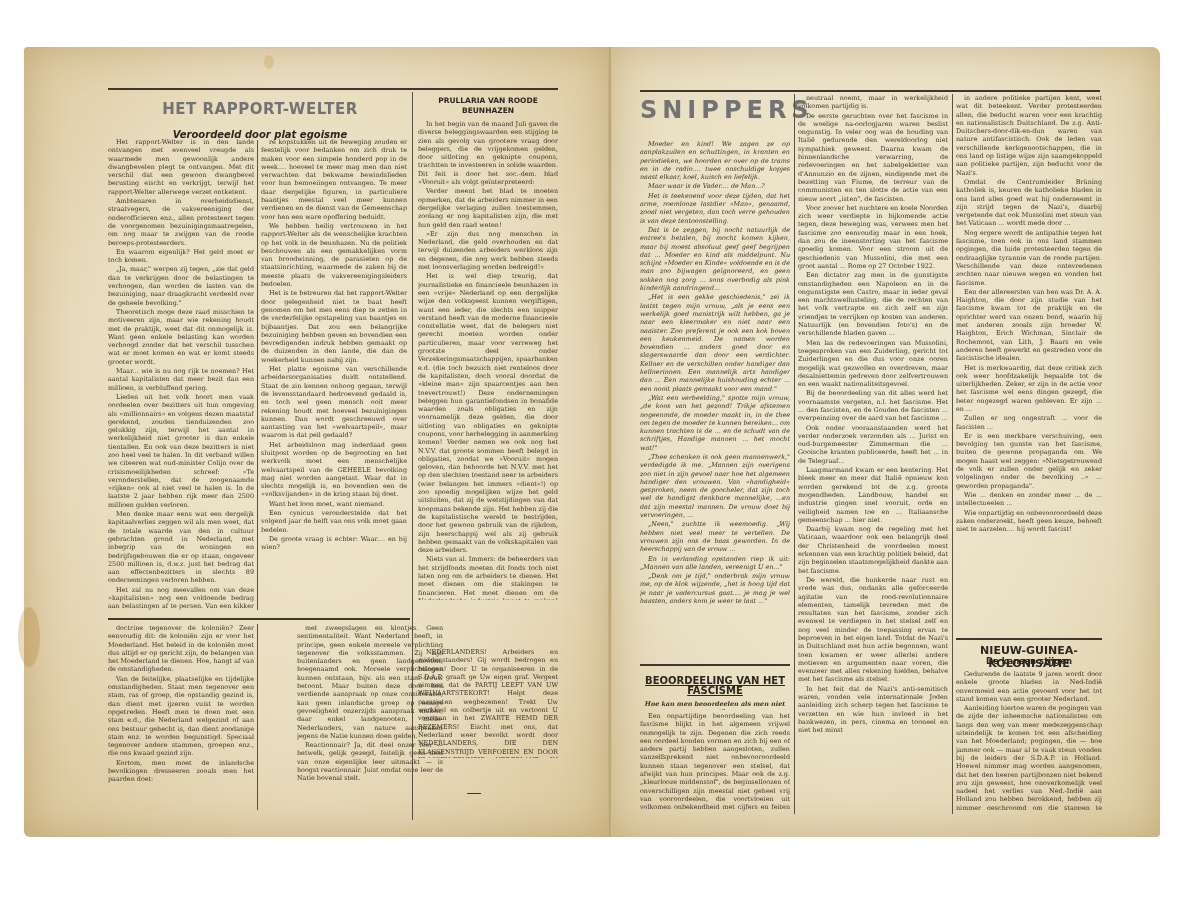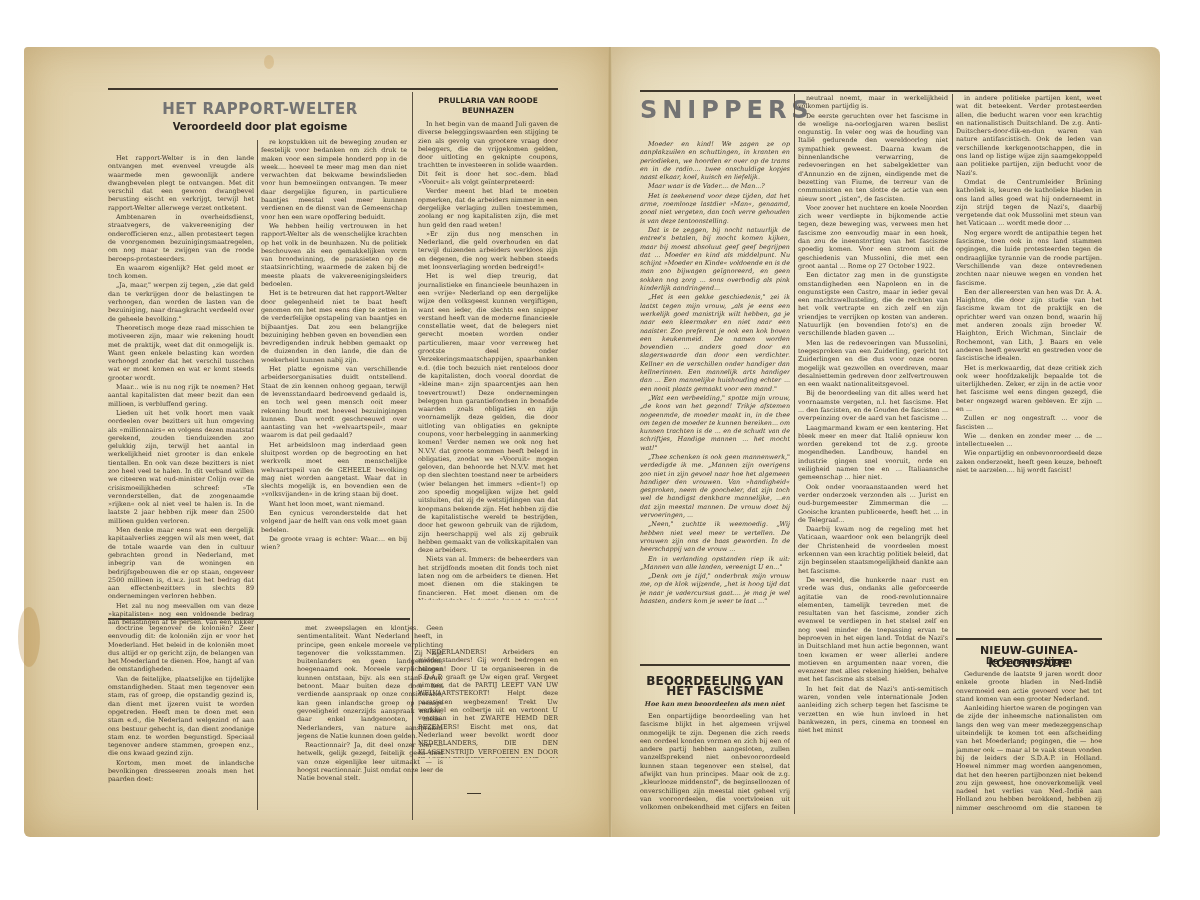--- a/index.html
+++ b/index.html
@@ -40,23 +40,23 @@
     <div class="stain" style="left:240px;top:8px;width:10px;height:14px;"></div>
     <div class="stain" style="left:-6px;top:560px;width:22px;height:60px;background:rgba(180,130,50,0.3);"></div>
   </div>
   <div class="page right"></div>
   <div class="fold"></div>
 </div>
 
 <div class="rule-top" style="left:108px;top:88px;width:450px;"></div>
 
 <div class="h1" style="left:110px;top:100px;width:300px;font-size:15px;">HET RAPPORT-WELTER</div>
-<div class="h2" style="left:110px;top:121px;width:300px;font-size:10px;">Veroordeeld door plat egoisme</div>
+<div class="h2" style="left:110px;top:129px;width:300px;font-size:10px;font-style:italic;">Veroordeeld door plat egoisme</div>
 
-<div class="col" style="left:108px;top:138px;width:146px;height:474px;margin-top:16px;">
+<div class="col" style="left:108px;top:138px;width:146px;height:474px;">
   <p>Het rapport-Welter is in den lande ontvangen met evenveel vreugde als waarmede men gewoonlijk andere dwangbevelen plegt te ontvangen. Met dit verschil dat een gewoon dwangbevel berusting eischt en verkrijgt, terwijl het rapport-Welter allerwege verzet ontketent.</p>
   <p>Ambtenaren in overheidsdienst, straatvegers, de vakvereeniging der onderofficieren enz., allen protesteert tegen de voorgenomen bezuinigingsmaatregelen, om nog maar te zwijgen van de roode beroeps-protesteerders.</p>
   <p>En waarom eigenlijk? Het geld moet er toch komen.</p>
   <p>„Ja, maar," werpen zij tegen, „zie dat geld dan te verkrijgen door de belastingen te verhoogen, dan worden de lasten van de bezuiniging, naar draagkracht verdeeld over de geheele bevolking."</p>
   <p>Theoretisch moge deze raad misschien te motiveeren zijn, maar wie rekening houdt met de praktijk, weet dat dit onmogelijk is. Want geen enkele belasting kan worden verhoogd zonder dat het verschil tusschen wat er moet komen en wat er komt steeds grooter wordt.</p>
   <p>Maar... wie is nu nog rijk te noemen? Het aantal kapitalisten dat meer bezit dan een millioen, is verbluffend gering.</p>
   <p>Lieden uit het volk hoort men vaak oordeelen over bezitters uit hun omgeving als »millionnairs« en volgens dezen maatstaf gerekend, zouden tienduizenden zoo gelukkig zijn, terwijl het aantal in werkelijkheid niet grooter is dan enkele tientallen. En ook van deze bezitters is niet zoo heel veel te halen. In dit verband willen we citeeren wat oud-minister Colijn over de crisismoeilijkheden schreef: »Te veronderstellen, dat de zoogenaamde »rijken« ook al niet veel te halen is. In de laatste 2 jaar hebben rijk meer dan 2500 millioen gulden verloren.</p>
   <p>Men denke maar eens wat een dergelijk kapitaalverlies zeggen wil als men weet, dat de totale waarde van den in cultuur gebrachten grond in Nederland, met inbegrip van de woningen en bedrijfsgebouwen die er op staan, ongeveer 2500 millioen is, d.w.z. just het bedrag dat aan effectenbezitters in slechts 89 ondernemingen verloren hebben.</p>
   <p>Het zal nu nog meevallen om van deze »kapitalisten« nog een voldoende bedrag aan belastingen af te persen. Van een kikker kan men nu eenmaal nog veren plukken. En het volgende jaar zal het nog wel erger zijn.</p>
 
@@ -112,49 +112,50 @@
   <p>„Het is een gekke geschiedenis," zei ik laatst tegen mijn vrouw, „als je eens een werkelijk goed manistrijk wilt hebben, ga je naar een kleermaker en niet naar een naaister. Zoo preferent je ook een kok boven een keukenmeid. De namen worden bovendien ... anders goed door en slagerswaarde dan door een verdichter. Kellner en de verschillen onder handiger dan kellnerinnen. Een mannelijk arts handiger dan ... Een mannelijke huishouding echter ... een nooit plaats gemaakt voor een mand."</p>
   <p>„Wat een verbeelding," spotte mijn vrouw, „de koos van het gezond! Trikje afstemen nogeenmde, de moeder maakt in, in de thee om tegen de moeder te kunnen bereiken... om kunnen trachten is de ... en de schudt van de schriftjes, Handige mannen ... het mocht wat!"</p>
   <p>„Thee schenken is ook geen mannenwerk," verdedigde ik me. „Mannen zijn overigens zoo niet in zijn gevoel naar hoe het algemeen handiger den vrouwen. Van »handigheid« gesproken, neem de goocheler, dat zijn toch wel de handigst denkbare mannelijke, ...en dat zijn meestal mannen. De vrouw doet bij vervoeringen, ...</p>
   <p>„Neen," zuchtte ik weemoedig. „Wij hebben niet veel meer te vertellen. De vrouwen zijn ons de baas geworden. In de heerschappij van de vrouw ...</p>
   <p>En in verlanding opstanden riep ik uit: „Mannen van alle landen, vereenigt U en..."</p>
   <p>„Denk om je tijd," onderbrak mijn vrouw me, op de klok wijzende, „het is hoog tijd dat je naar je vadercursus gaat.... je mag je wel haasten, anders kom je weer te laat ..."</p>
 
 </div>
 
 <div class="hrule" style="left:640px;top:664px;width:150px;"></div>
-<div class="h2" style="left:640px;top:676px;width:150px;font-size:12px;line-height:10px;">BEOORDEELING VAN HET FASCISME</div>
+<div class="h2" style="left:640px;top:676px;width:150px;font-size:10px;line-height:10px;text-decoration:underline;">BEOORDEELING VAN HET FASCISME</div>
 <div class="col italic" style="left:640px;top:700px;width:150px;height:10px;font-weight:bold;text-align:center;">Hoe kan men beoordeelen als men niet weet?</div>
 <div class="col" style="left:640px;top:712px;width:150px;height:100px;">
   <p>Een onpartijdige beoordeeling van het fascisme blijkt in het algemeen vrijwel onmogelijk te zijn. Degenen die zich reeds een oordeel konden vormen en zich bij een of andere partij hebben aangesloten, zullen vanzelfsprekend niet onbevooroordeeld kunnen staan tegenover een stelsel, dat afwijkt van hun principes. Maar ook de z.g. „kleurlooze middenstof", de beginselloozen of onverschilligen zijn meestal niet geheel vrij van vooroordeelen, die voortvloeien uit volkomen onbekendheid met cijfers en feiten en bovendien dagelijks worden beïnvloed door een pers, die zich</p>
 </div>
 
 <div class="vrule" style="left:794px;top:94px;height:720px;"></div>
 <div class="col" style="left:798px;top:94px;width:150px;height:720px;">
   <p>neutraal noemt, maar in werkelijkheid volkomen partijdig is.</p>
   <p>De eerste geruchten over het fascisme in de woelige na-oorlogjaren waren beslist ongunstig. In veler oog was de houding van Italië gedurende den wereldoorlog niet sympathiek geweest. Daarna kwam de binnenlandsche verwarring, de redevoeringen en het sabelgekletter van d'Annunzio en de zijnen, eindigende met de bezetting van Fiume, de terreur van de communisten en ten slotte de actie van een nieuw soort „isten", de fascisten.</p>
   <p>Voor zoover het nuchtere en koele Noorden zich weer verdiepte in bijkomende actie tegen, deze beweging was, verwees men het fascisme zoo eenvoudig maar in een hoek, dan zou de ineenstorting van het fascisme spoedig komen. Voor een stroom uit de geschiedenis van Mussolini, die met een groot aantal ... Rome op 27 October 1922.</p>
   <p>Een dictator zag men in de gunstigste omstandigheden een Napoleon en in de ongunstigste een Castro, maar in ieder geval een machtswellusteling, die de rechten van het volk vertrapte en zich zelf en zijn vriendjes te verrijken op kosten van anderen. Natuurlijk (en bovendien foto's) en de verschillende bladen gaven ...</p>
   <p>Men las de redevoeringen van Mussolini, toegesproken van een Zuiderling, gericht tot Zuiderlingen en die dus voor onze ooren mogelijk wat gezwollen en overdreven, maar desalniettemin gedreven door zelfvertrouwen en een waakt nationaliteitsgevoel.</p>
   <p>Bij de beoordeeling van dit alles werd het voornaamste vergeten, n.l. het fascisme. Het ... den fascisten, en de Gouden de fascisten ... overpeinzing over de aard van het fascisme ...</p>
+  <p>Ook onder vooraanstaanden werd het verder onderzoek verzonden als ... Jurist en oud-burgemeester Zimmerman die ... Gooische kranten publiceerde, heeft het ... in de Telegraaf...</p>
   <p>Laagmarmand kwam er een kentering. Het bleek meer en meer dat Italië opnieuw kon worden gerekend tot de z.g. groote mogendheden. Landbouw, handel en industrie gingen snel vooruit, orde en veiligheid namen toe en ... Italiaansche gemeenschap ... hier niet.</p>
-  <p>Ook onder vooraanstaanden werd het verder onderzoek verzonden als ... Jurist en oud-burgemeester Zimmerman die ... Gooische kranten publiceerde, heeft het ... in de Telegraaf...</p>
   <p>Daarbij kwam nog de regeling met het Vaticaan, waardoor ook een belangrijk deel der Christenheid de voordeelen moest erkennen van een krachtig politiek beleid, dat zijn beginselen staatsmogelijkheid dankte aan het fascisme.</p>
   <p>De wereld, die hunkerde naar rust en vrede was dus, ondanks alle geforceerde agitatie van de rood-revolutionnaire elementen, tamelijk tevreden met de resultaten van het fascisme, zonder zich evenwel te verdiepen in het stelsel zelf en nog veel minder de toepassing ervan te beproeven in het eigen land. Totdat de Nazi's in Duitschland met hun actie begonnen, want toen kwamen er weer allerlei andere motieven en argumenten naar voren, die evenzeer met alles rekening hielden, behalve met het fascisme als stelsel.</p>
   <p>In het feit dat de Nazi's anti-semitisch waren, vonden vele internationale Joden aanleiding zich scherp tegen het fascisme te verzetten en wie hun invloed in het bankwezen, in pers, cinema en tooneel en niet het minst</p>
 </div>
 
 <div class="vrule" style="left:952px;top:94px;height:720px;"></div>
 <div class="col" style="left:956px;top:94px;width:146px;height:552px;">
   <p>in andere politieke partijen kent, weet wat dit beteekent. Verder protesteerden allen, die beducht waren voor een krachtig en nationalistisch Duitschland. De z.g. Anti-Duitschers-door-dik-en-dun waren van nature antifascistisch. Ook de leden van verschillende kerkgenootschappen, die in ons land op listige wijze zijn saamgekoppeld aan politieke partijen, zijn beducht voor de Nazi's.</p>
   <p>Omdat de Centrumleider Brüning katholiek is, keuren de katholieke bladen in ons land alles goed wat hij onderneemt in zijn strijd tegen de Nazi's, daarbij vergetende dat ook Mussolini met steun van het Vaticaan ... wordt mede door ...</p>
   <p>Nog ergere wordt de antipathie tegen het fascisme, toen ook in ons land stammen opgingen, die luide protesteerden tegen de ondraaglijke tyrannie van de roode partijen. Verschillende van deze ontevredenen zochten naar nieuwe wegen en vonden het fascisme.</p>
   <p>Een der allereersten van hen was Dr. A. A. Haighton, die door zijn studie van het fascisme kwam tot de praktijk en de oprichter werd van onzen bond, waarin hij met anderen zooals zijn broeder W. Haighton, Erich Wichman, Sinclair de Rochemont, van Lith, J. Baars en vele anderen heeft gewerkt en gestreden voor de fascistische idealen.</p>
   <p>Het is merkwaardig, dat deze critiek zich ook weer hoofdzakelijk bepaalde tot de uiterlijkheden. Zeker, er zijn in de actie voor het fascisme wel eens dingen gezegd, die beter ongezegd waren gebleven. Er zijn ... en ...</p>
   <p>Zullen er nog ongestraft ... voor de fascisten ...</p>
+  <p>Er is een merkbare verschuiving, een bevolging ten gunste van het fascisme, buiten de gewone propaganda om. We mogen haast wel zeggen: »Nietsgetrouwend de volk er zullen onder gelijk en zeker volgelingen onder de bevolking ..« ... geworden propaganda".</p>
   <p>Wie ... denken en zonder meer ... de ... intellectueelen ...</p>
   <p>Wie onpartijdig en onbevooroordeeld deze zaken onderzoekt, heeft geen keuze, behoeft niet te aarzelen.... hij wordt fascist!</p>
 </div>
 
 <div class="hrule" style="left:956px;top:638px;width:146px;"></div>
 <div class="h2" style="left:956px;top:644px;width:146px;font-size:11px;">NIEUW-GUINEA-KOLONISATIE</div>
 <div class="h2" style="left:956px;top:656px;width:146px;font-size:8.5px;">De kansen stijgen</div>
 <div class="col" style="left:956px;top:670px;width:146px;height:140px;">
   <p>Gedurende de laatste 9 jaren wordt door enkele groote bladen in Ned-Indië onvermoeid een actie gevoerd voor het tot stand komen van een grooter Nederland.</p>
   <p>Aanleiding hiertoe waren de pogingen van de zijde der inheemsche nationalisten om langs den weg van meer medezeggenschap uiteindelijk te komen tot een afscheiding van het Moederland; pogingen, die — hoe jammer ook — maar al te vaak steun vonden bij de leiders der S.D.A.P. in Holland. Hoewel nimmer mag worden aangenomen, dat het den heeren partijbonzen niet bekend zou zijn geweest, hoe onoverkomelijk veel nadeel het verlies van Ned.-Indië aan Holland zou hebben berokkend, hebben zij nimmer geschroomd om die stappen te ondernemen, welke den band tusschen Kolonie en Moederland zouden kunnen verzwakken. Bovengenoemde bladen, die zich evenals wij</p>

